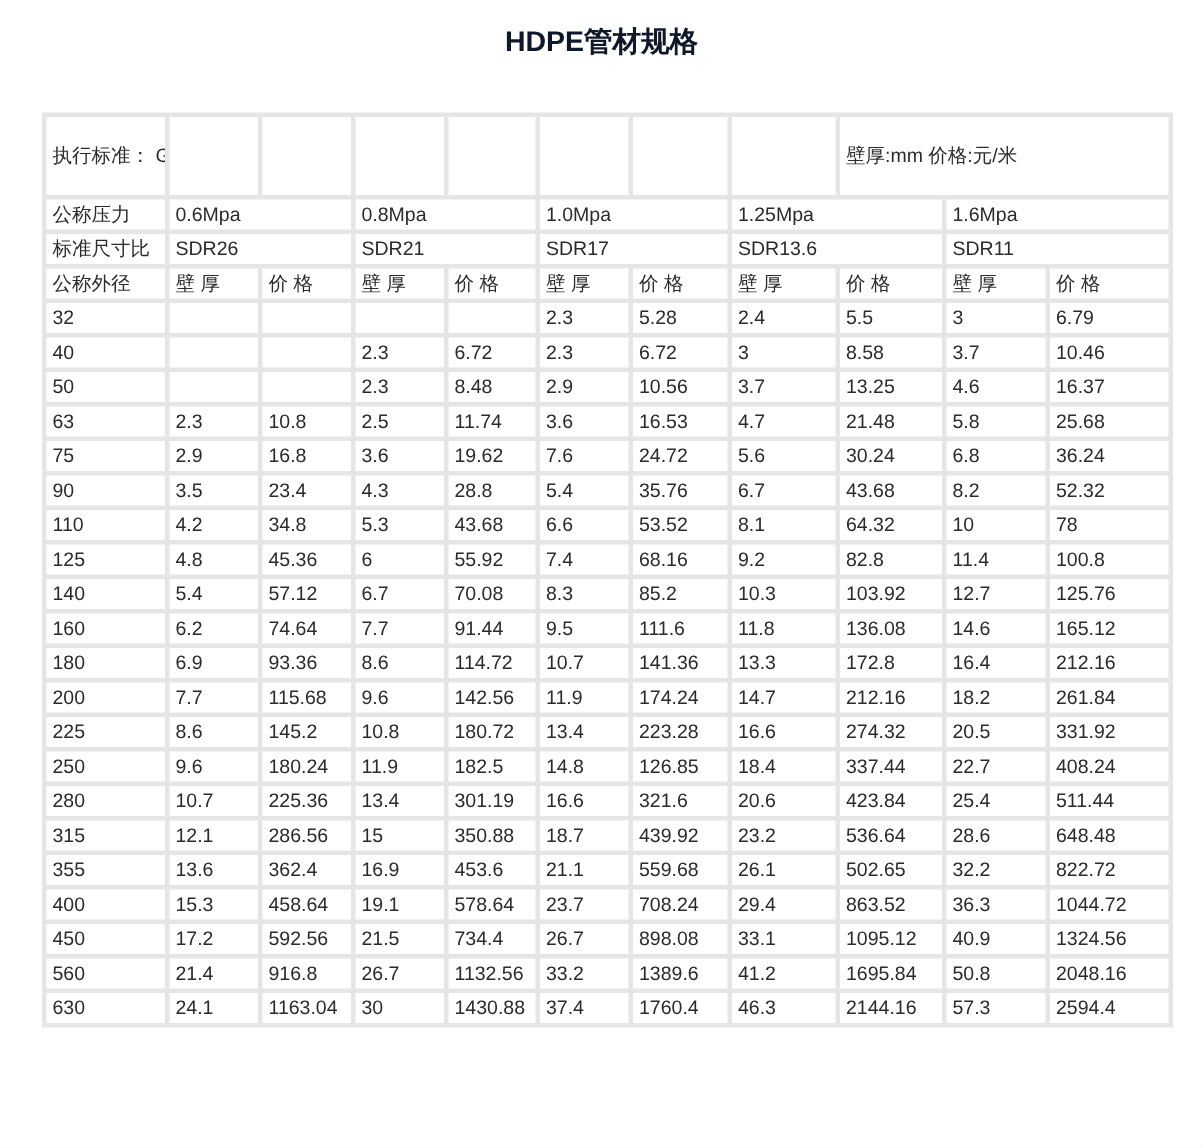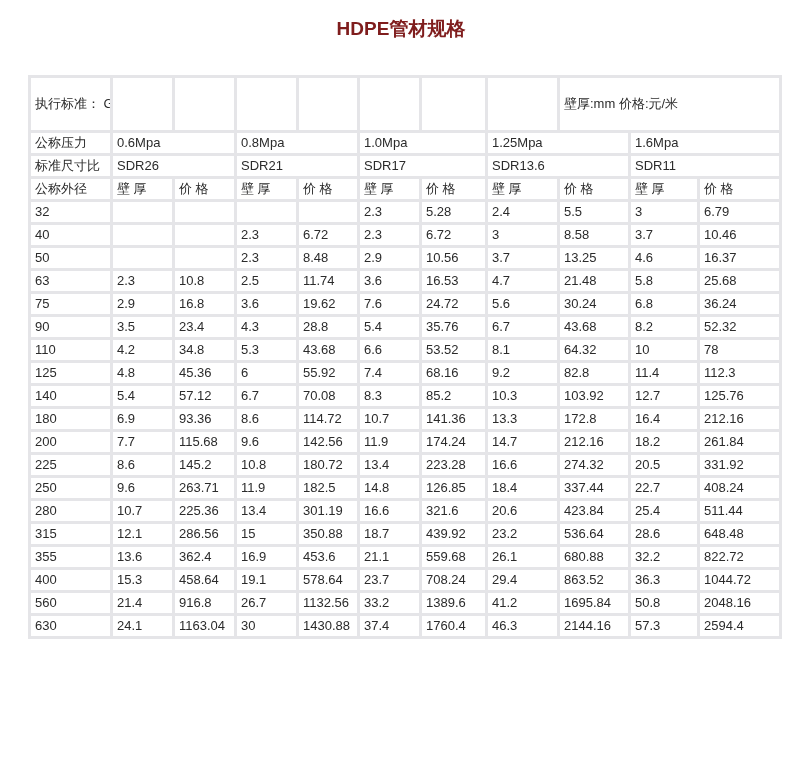--- a/index.html
+++ b/index.html
@@ -10,21 +10,21 @@
     height: 765px;
     overflow: hidden;
     font-family: "Liberation Sans", sans-serif;
   }
   .page-title {
     margin: 16px 0 0 0;
     text-align: center;
     font-size: 19px;
     line-height: 26px;
     font-weight: bold;
-    color: #7f1d1d;
+    color: #0f172a;
   }
   table.spec-table {
     margin: 33px 0 0 28px;
     border-collapse: separate;
     border-spacing: 3px;
     background: #e5e5e8;
     table-layout: fixed;
     width: 754px;
   }
   table.spec-table td {
@@ -206,36 +206,49 @@
           <td>125</td>
           <td>4.8</td>
           <td>45.36</td>
           <td>6</td>
           <td>55.92</td>
           <td>7.4</td>
           <td>68.16</td>
           <td>9.2</td>
           <td>82.8</td>
           <td>11.4</td>
-          <td>112.3</td>
+          <td>100.8</td>
         </tr>
         <tr>
           <td>140</td>
           <td>5.4</td>
           <td>57.12</td>
           <td>6.7</td>
           <td>70.08</td>
           <td>8.3</td>
           <td>85.2</td>
           <td>10.3</td>
           <td>103.92</td>
           <td>12.7</td>
           <td>125.76</td>
         </tr>
         <tr>
+          <td>160</td>
+          <td>6.2</td>
+          <td>74.64</td>
+          <td>7.7</td>
+          <td>91.44</td>
+          <td>9.5</td>
+          <td>111.6</td>
+          <td>11.8</td>
+          <td>136.08</td>
+          <td>14.6</td>
+          <td>165.12</td>
+        </tr>
+        <tr>
           <td>180</td>
           <td>6.9</td>
           <td>93.36</td>
           <td>8.6</td>
           <td>114.72</td>
           <td>10.7</td>
           <td>141.36</td>
           <td>13.3</td>
           <td>172.8</td>
           <td>16.4</td>
@@ -263,21 +276,21 @@
           <td>13.4</td>
           <td>223.28</td>
           <td>16.6</td>
           <td>274.32</td>
           <td>20.5</td>
           <td>331.92</td>
         </tr>
         <tr>
           <td>250</td>
           <td>9.6</td>
-          <td>263.71</td>
+          <td>180.24</td>
           <td>11.9</td>
           <td>182.5</td>
           <td>14.8</td>
           <td>126.85</td>
           <td>18.4</td>
           <td>337.44</td>
           <td>22.7</td>
           <td>408.24</td>
         </tr>
         <tr>
@@ -308,38 +321,51 @@
         </tr>
         <tr>
           <td>355</td>
           <td>13.6</td>
           <td>362.4</td>
           <td>16.9</td>
           <td>453.6</td>
           <td>21.1</td>
           <td>559.68</td>
           <td>26.1</td>
-          <td>680.88</td>
+          <td>502.65</td>
           <td>32.2</td>
           <td>822.72</td>
         </tr>
         <tr>
           <td>400</td>
           <td>15.3</td>
           <td>458.64</td>
           <td>19.1</td>
           <td>578.64</td>
           <td>23.7</td>
           <td>708.24</td>
           <td>29.4</td>
           <td>863.52</td>
           <td>36.3</td>
           <td>1044.72</td>
         </tr>
         <tr>
+          <td>450</td>
+          <td>17.2</td>
+          <td>592.56</td>
+          <td>21.5</td>
+          <td>734.4</td>
+          <td>26.7</td>
+          <td>898.08</td>
+          <td>33.1</td>
+          <td>1095.12</td>
+          <td>40.9</td>
+          <td>1324.56</td>
+        </tr>
+        <tr>
           <td>560</td>
           <td>21.4</td>
           <td>916.8</td>
           <td>26.7</td>
           <td>1132.56</td>
           <td>33.2</td>
           <td>1389.6</td>
           <td>41.2</td>
           <td>1695.84</td>
           <td>50.8</td>

